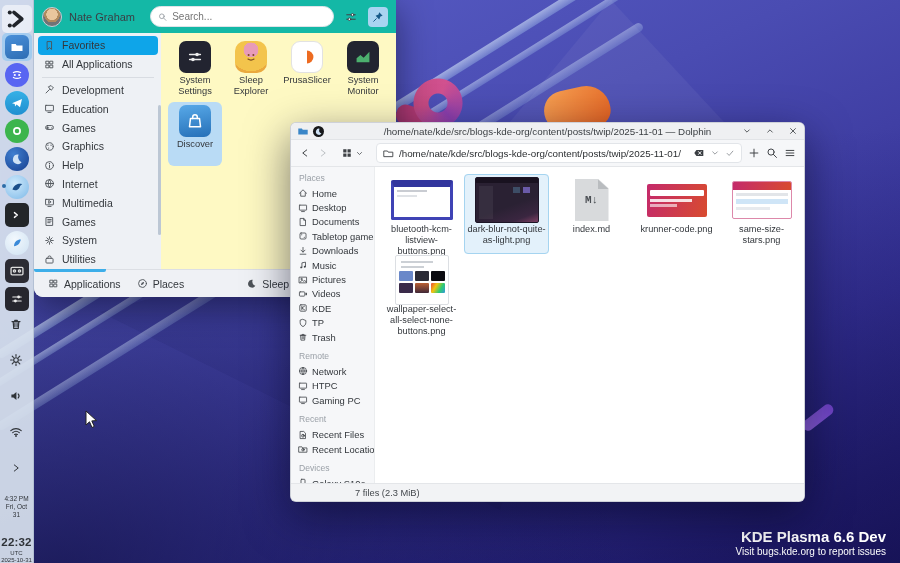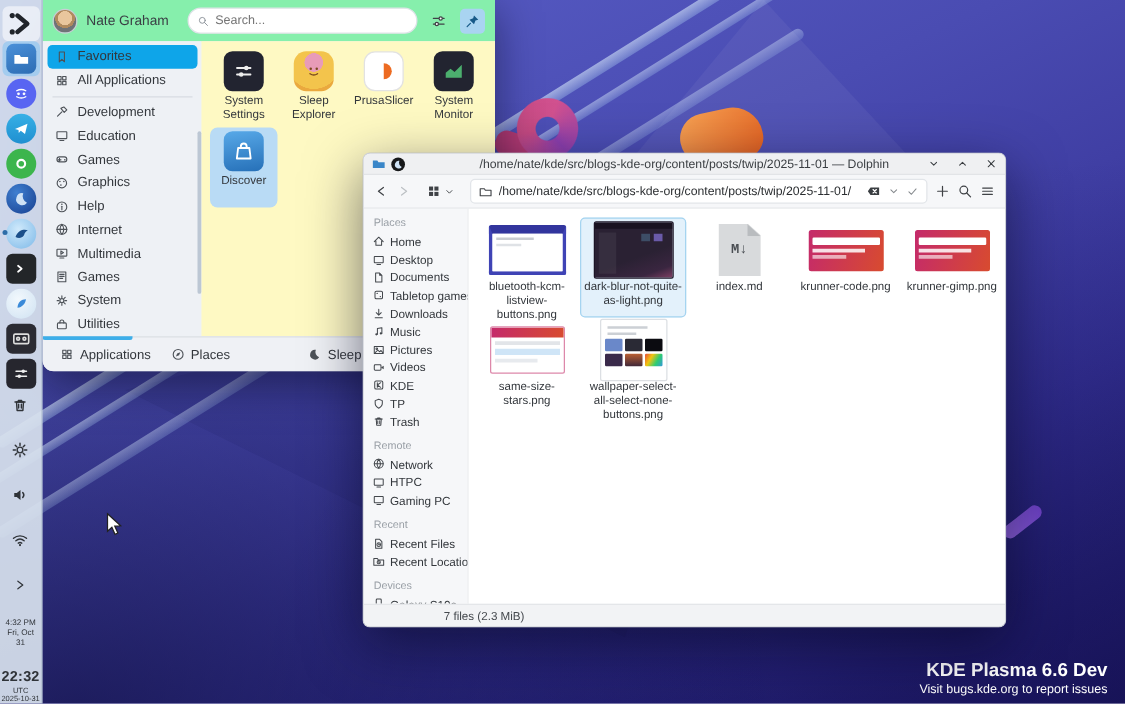--- a/index.html
+++ b/index.html
@@ -48,21 +48,21 @@
   .clockB{font-size:6px;line-height:1.2;color:#2f3338;text-align:center;margin:1px 0 2px;}
   .clockB .big{font-size:11.5px;font-weight:bold;letter-spacing:.2px;}
   .ic{display:inline-flex;align-items:center;justify-content:center;}
   .ic svg{width:100%;height:100%;}
   .s9{width:9px;height:9px;} .s10{width:10px;height:10px;} .s11{width:11px;height:11px;}
   .s12{width:12px;height:12px;} .s14{width:14px;height:14px;} .s16{width:16px;height:16px;} .s18{width:18px;height:18px;}
 
   
   .kickoff{position:absolute;left:34px;top:0;width:362px;height:297px;z-index:5;background:#eef1f5;
     border-radius:0 0 9px 9px;box-shadow:0 10px 34px rgba(5,5,30,.5);display:flex;flex-direction:column;overflow:hidden;}
-  .ko-head{height:33px;display:flex;align-items:center;padding:0 8px;gap:7px;background:#86efac;flex:0 0 auto;}
+  .ko-head{height:33px;display:flex;align-items:center;padding:0 8px;gap:7px;background:#14b8a6;flex:0 0 auto;}
   .avatar{width:20px;height:20px;border-radius:50%;flex:0 0 auto;border:1px solid #c9ced6;
     background:radial-gradient(circle at 50% 36%,#e9c69d 0 38%,#b08a5e 39% 54%,#6f7377 55%);}
   .uname{font-size:11px;color:#3a3e44;flex:0 0 auto;margin-right:8px;}
   .searchbox{flex:1;height:21px;background:#fff;border:1px solid #dfe3e8;border-radius:11px;display:flex;align-items:center;padding:0 7px;gap:5px;color:#8a9097;}
   .searchbox input{border:none;outline:none;font-size:10px;color:#555;width:100%;font-family:"Liberation Sans",sans-serif;background:transparent;}
   .hbtn{width:20px;height:20px;border:none;border-radius:4px;background:transparent;color:#3f4246;display:flex;align-items:center;justify-content:center;cursor:pointer;flex:0 0 auto;}
   .hbtn.pinned{background:#a9d4f1;color:#175a88;}
   .ko-body{flex:1;display:flex;min-height:0;}
   .ko-nav{width:134px;padding:3px 3px 3px 4px;display:flex;flex-direction:column;position:relative;background:#eef1f5;}
   .nav-item{height:18.8px;display:flex;align-items:center;gap:7px;padding:0 6px;border-radius:4px;font-size:10.5px;color:#33373c;cursor:pointer;flex:0 0 auto;}
@@ -902,30 +902,20 @@
               <div class="th f-krunner">
                 <i></i>
                 <em></em>
                 <b></b>
               </div>
             </div>
           <div class="fname">krunner-code.png</div>
         </div>
         <div class="file">
           <div class="thumbwrap">
-              <div class="th f-krunner">
-                <i></i>
-                <em></em>
-                <b></b>
-              </div>
-            </div>
-          <div class="fname">krunner-gimp.png</div>
-        </div>
-        <div class="file">
-          <div class="thumbwrap">
               <div class="th f-stars">
                 <i></i>
                 <em></em>
                 <b></b>
                 <u></u>
               </div>
             </div>
           <div class="fname">same-size-stars.png</div>
         </div>
         <div class="file">

